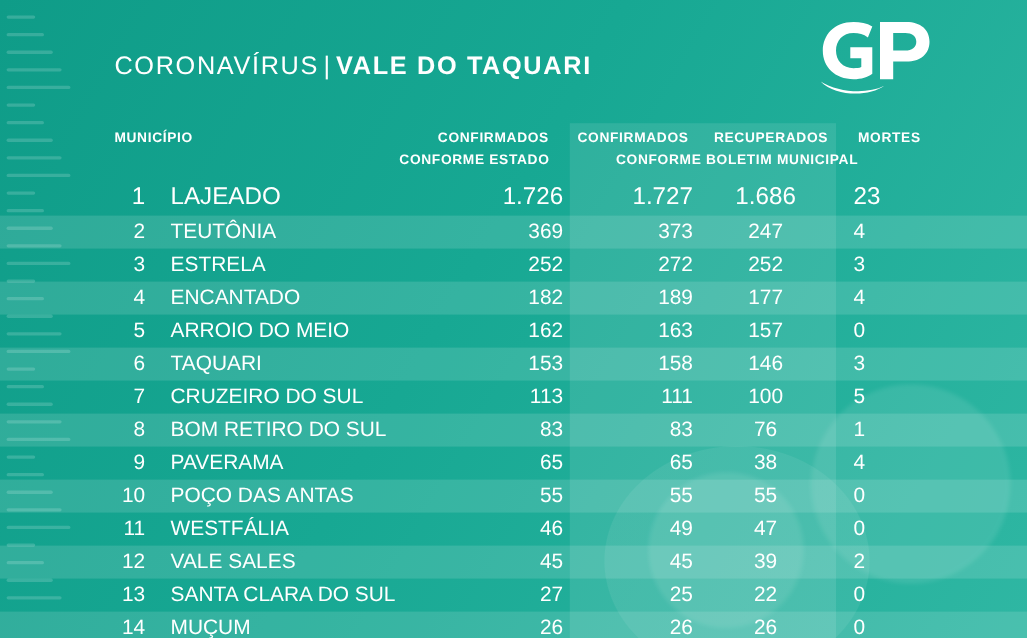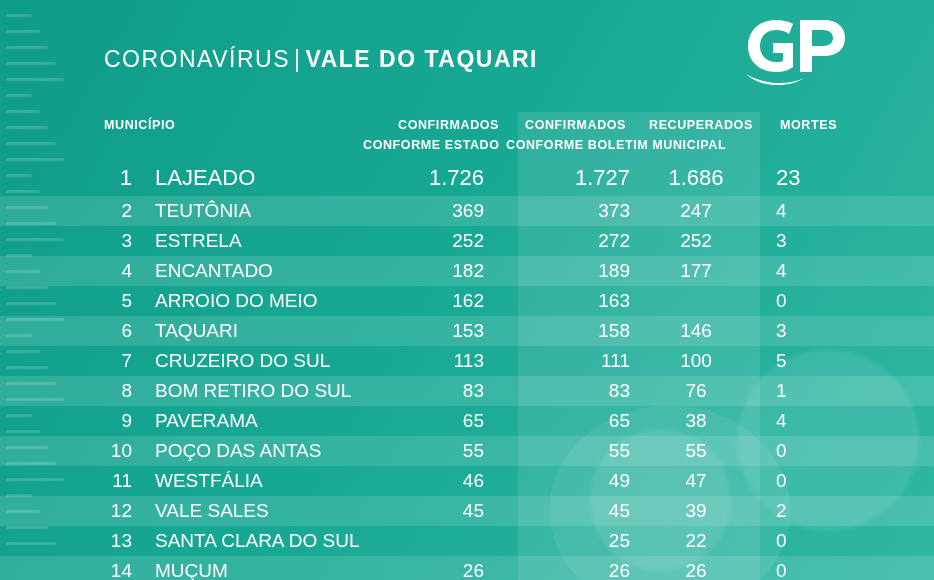--- a/index.html
+++ b/index.html
@@ -84,21 +84,21 @@
     font-size: 12.5px;
     font-weight: 700;
     letter-spacing: 0.6px;
     white-space: nowrap;
   }
   .hdr-mun { left: 104px; top: 6px; }
   .hdr-conf-estado-1 { left: 398px; top: 6px; }
   .hdr-conf-estado-2 { left: 363px; top: 26px; }
   .hdr-conf-bol { left: 525px; top: 6px; }
   .hdr-recup { left: 649px; top: 6px; }
-  .hdr-bol-mun { left: 506px; top: 26px; }
+  .hdr-bol-mun { left: 560px; top: 26px; }
   .hdr-mortes { left: 780px; top: 6px; }
 
   
   .col-highlight {
     position: absolute;
     left: 518px; top: 112px;
     width: 242px; height: 468px;
     background: rgba(255,255,255,0.10);
   }
 
@@ -116,21 +116,21 @@
   .row.alt { background: rgba(255,255,255,0.13); }
   .row .cell {
     position: absolute;
     color: #ffffff;
     font-size: 19px;
     line-height: 30px;
     white-space: nowrap;
   }
   .c-rank { left: 96px; width: 36px; text-align: right; }
   .c-name { left: 155px; }
-  .c-estado { left: 344px; width: 140px; text-align: right; }
+  .c-estado { left: 372px; width: 140px; text-align: right; }
   .c-bol { left: 518px; width: 112px; text-align: right; }
   .c-recup { left: 640px; width: 112px; text-align: center; }
   .c-mortes { left: 776px; }
 
   
   .row.first { height: 36px; }
   .row.first .cell { font-size: 22px; line-height: 36px; }
 </style>
 </head>
 <body>
@@ -233,20 +233,21 @@
         <div class="cell c-estado">182</div>
         <div class="cell c-bol">189</div>
         <div class="cell c-recup">177</div>
         <div class="cell c-mortes">4</div>
       </div>
       <div class="row">
         <div class="cell c-rank">5</div>
         <div class="cell c-name">ARROIO DO MEIO</div>
         <div class="cell c-estado">162</div>
         <div class="cell c-bol">163</div>
+        <div class="cell c-recup">157</div>
         <div class="cell c-mortes">0</div>
       </div>
       <div class="row alt">
         <div class="cell c-rank">6</div>
         <div class="cell c-name">TAQUARI</div>
         <div class="cell c-estado">153</div>
         <div class="cell c-bol">158</div>
         <div class="cell c-recup">146</div>
         <div class="cell c-mortes">3</div>
       </div>
@@ -294,20 +295,21 @@
         <div class="cell c-rank">12</div>
         <div class="cell c-name">VALE SALES</div>
         <div class="cell c-estado">45</div>
         <div class="cell c-bol">45</div>
         <div class="cell c-recup">39</div>
         <div class="cell c-mortes">2</div>
       </div>
       <div class="row">
         <div class="cell c-rank">13</div>
         <div class="cell c-name">SANTA CLARA DO SUL</div>
+        <div class="cell c-estado">27</div>
         <div class="cell c-bol">25</div>
         <div class="cell c-recup">22</div>
         <div class="cell c-mortes">0</div>
       </div>
       <div class="row alt">
         <div class="cell c-rank">14</div>
         <div class="cell c-name">MUÇUM</div>
         <div class="cell c-estado">26</div>
         <div class="cell c-bol">26</div>
         <div class="cell c-recup">26</div>

